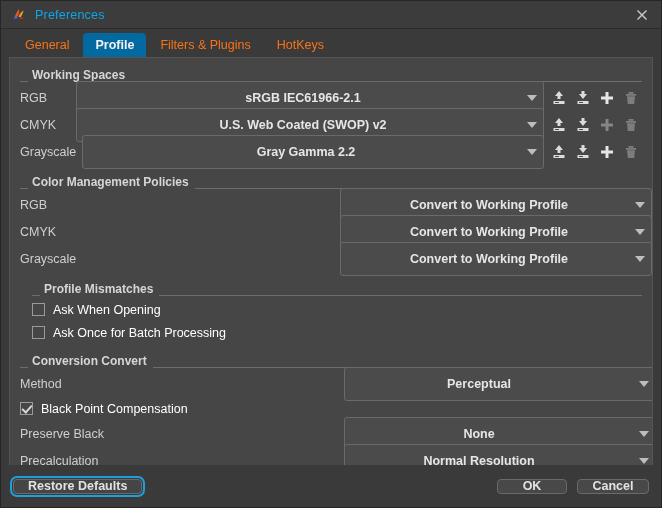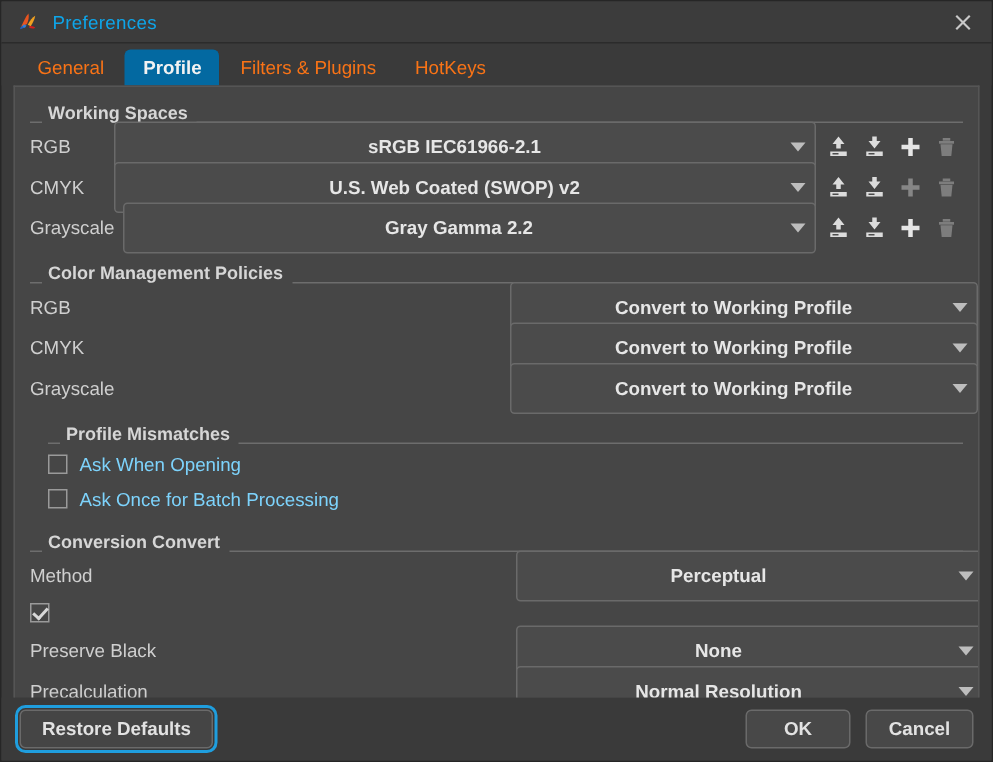--- a/index.html
+++ b/index.html
@@ -176,37 +176,37 @@
   }
   .cbox.checked::after {
     content: "";
     position: absolute;
     left: 3px; top: 0px;
     width: 4px; height: 8px;
     border: solid #d8d8d8;
     border-width: 0 2px 2px 0;
     transform: rotate(42deg);
   }
-  .cb-label { font-size: 12.5px; color: #7dd3fc; white-space: nowrap; }
+  .cb-label { font-size: 12.5px; color: #ffffff; white-space: nowrap; }
 
   
   .cv-label { width: 324px; flex: 0 0 324px; }
   .cv-combo { width: 312px; flex: 0 0 312px; gap: 28px; }
 
   
   #bottombar {
     flex: 0 0 42px;
     height: 42px;
     display: flex;
     align-items: center;
     padding: 0 12px;
     background: #3a3a3a;
   }
   .btn {
-    height: 26px;
+    height: 15px;
     padding: 0 14px;
     display: flex; align-items: center; justify-content: center;
     background: #484848;
     border: 1px solid #6a6a6a;
     border-radius: 4px;
     color: #e2e2e2;
     font-size: 12.5px;
     font-weight: bold;
     white-space: nowrap;
   }
@@ -445,20 +445,21 @@
         <div class="combo cv-combo">
           <span class="combo-text">Perceptual</span>
           <span class="combo-arrow">
               <i></i>
             </span>
         </div>
       </div>
 
       <div class="cbrow" style="padding-left:0">
         <span class="cbox checked"></span>
+        <span class="cb-label">Black Point Compensation</span>
       </div>
 
       <div class="row">
         <span class="row-label cv-label">Preserve Black</span>
         <div class="combo cv-combo">
           <span class="combo-text">None</span>
           <span class="combo-arrow">
               <i></i>
             </span>
         </div>

